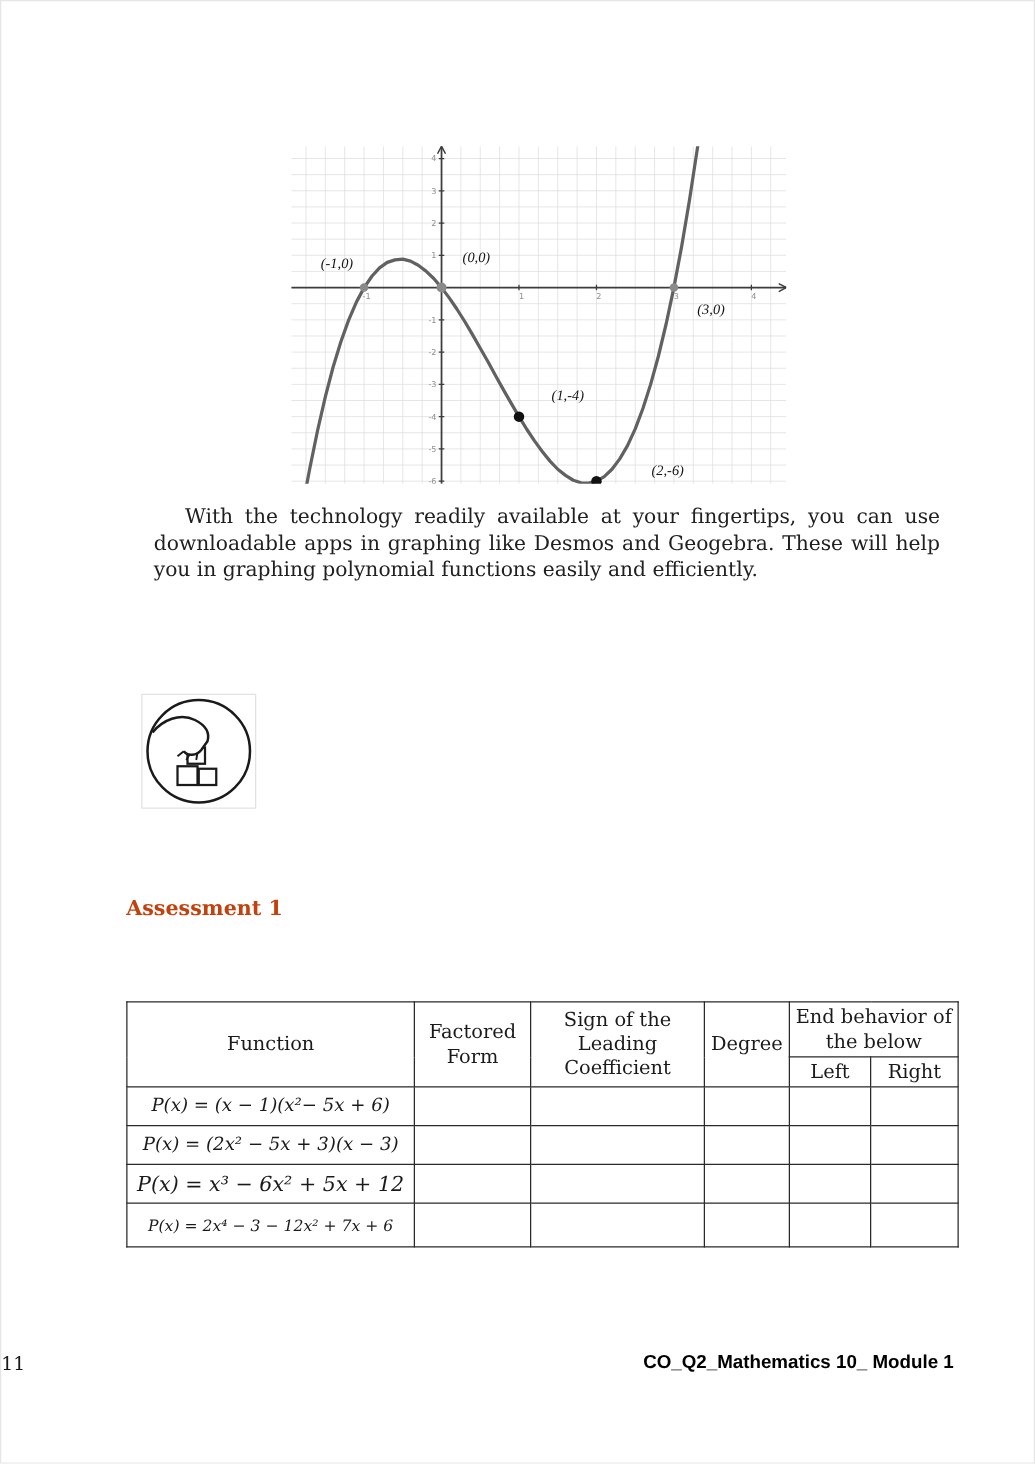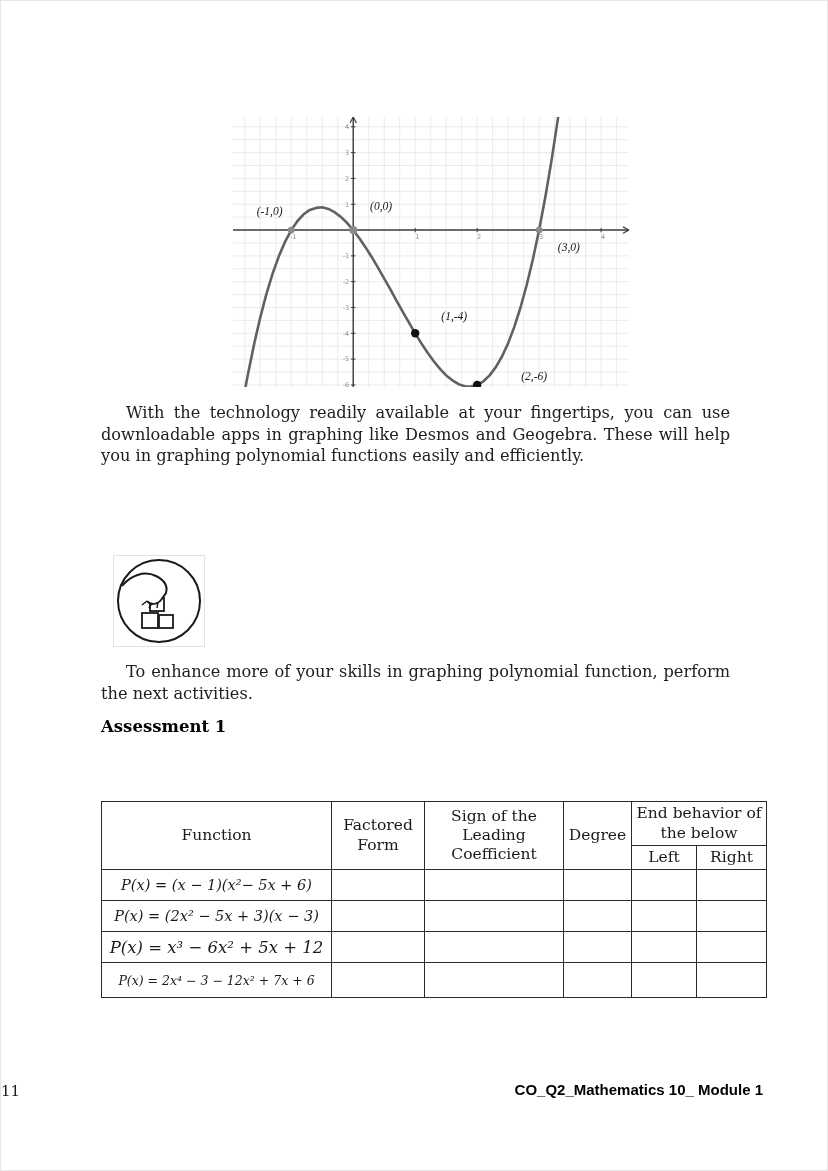--- a/index.html
+++ b/index.html
@@ -11,36 +11,36 @@
   }
 
   
   .graph-wrap { position:absolute; left:232px; top:116px; width:396px; height:270px; }
   .graph-wrap svg { width:100%; height:100%; display:block; }
   .tick { font-family:"DejaVu Sans", sans-serif; font-size:6.5px; fill:#8f8f8f; }
   .pt-label { font-family:"Liberation Serif", serif; font-style:italic; font-size:11.5px; fill:#151515; }
 
   
   .para { position:absolute; left:100px; width:629px; font-size:16.2px; line-height:21.6px; text-align:justify; color:#202020; }
-  .indent { text-indent:25px; }
+  .indent { text-indent:25px;margin-left:22px; }
   .p-intro { top:401px; }
   .p-body  { top:660px; }
   .p-direction { top:748px; }
 
   
   .section-header { position:absolute; left:112px; top:554px; display:flex; align-items:center; }
   .icon-box { width:92px; height:92px; border:1px solid #e2e2e2; background:#fff; flex:0 0 auto; }
   .icon-box svg { width:100%; height:100%; display:block; }
   .section-title {
     margin-left:30px; font-family:"DejaVu Serif", serif;
     font-weight:700; font-style:italic; font-size:27px; letter-spacing:.5px; color:#101010;
   }
 
   
-  .assessment-heading { position:absolute; left:100px; top:716px; font-size:16.5px; font-weight:700; color:#000000; }
+  .assessment-heading { position:absolute; left:100px; top:716px; font-size:16.5px; font-weight:700; color:#c2410c; }
 
   
   .assessment-table {
     position:absolute; left:100px; top:800px; width:665px;
     border-collapse:collapse; table-layout:fixed;
     font-size:15.5px; color:#1a1a1a;
   }
   .assessment-table th, .assessment-table td { border:1px solid #2a2a2a; padding:2px 4px; }
   .assessment-table th { font-weight:400; text-align:center; vertical-align:middle; line-height:1.25; }
   .assessment-table thead tr.main-row { height:44px; }
@@ -164,21 +164,20 @@
         <circle cx="45" cy="45" r="41" fill="none" stroke="#1a1a1a" stroke-width="2"></circle>
         <rect x="28" y="57" width="16" height="15" fill="none" stroke="#1a1a1a" stroke-width="1.8"></rect>
         <rect x="45" y="59" width="14" height="13" fill="none" stroke="#1a1a1a" stroke-width="1.8"></rect>
         <rect x="36" y="42" width="14" height="13" fill="none" stroke="#1a1a1a" stroke-width="1.8"></rect>
         <path d="M8,30 C16,20 30,14 42,20 C50,24 54,30 52,37 L47,44 C43,49 36,49 33,45" fill="#ffffff" stroke="#1a1a1a" stroke-width="2"></path>
         <path d="M33,45 l-5,4 M38,47 l-3,5 M44,46 l-1,6" stroke="#1a1a1a" stroke-width="1.5" fill="none"></path>
       </svg>
     </span>
   </div>
 
-  <p class="para indent p-body">To enhance more of your skills in graphing polynomial function, perform the next activities.</p>
 
   <h3 class="assessment-heading">Assessment 1</h3>
 
   <table class="assessment-table">
     <colgroup>
       <col style="width:230px">
         <col style="width:93px">
         <col style="width:139px">
       <col style="width:68px">
         <col style="width:65px">

